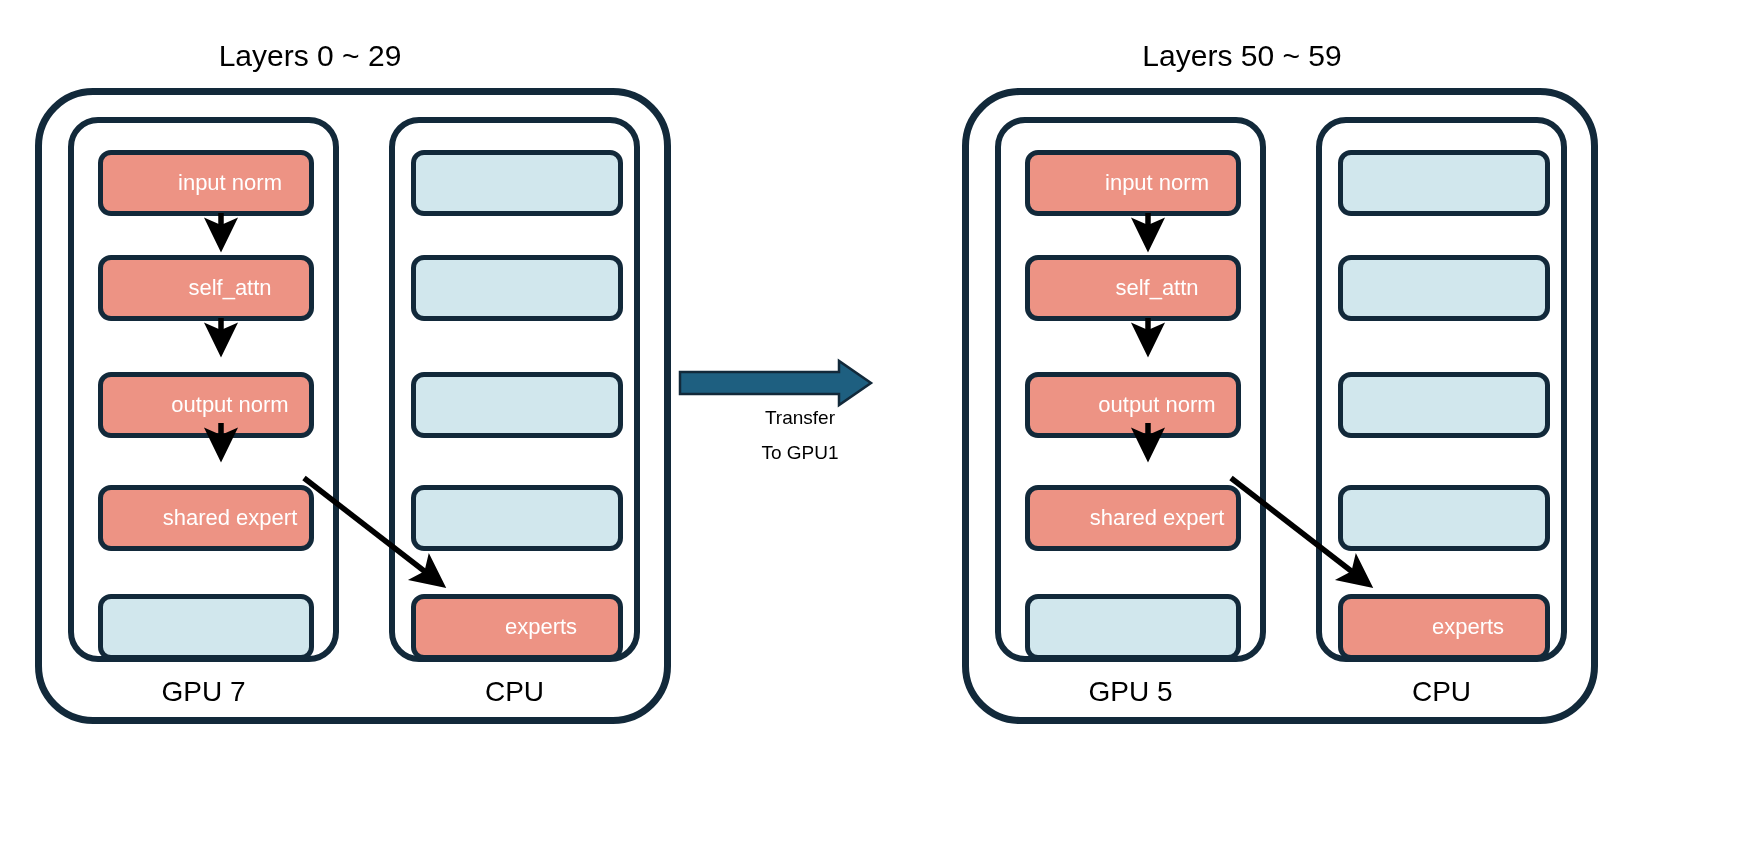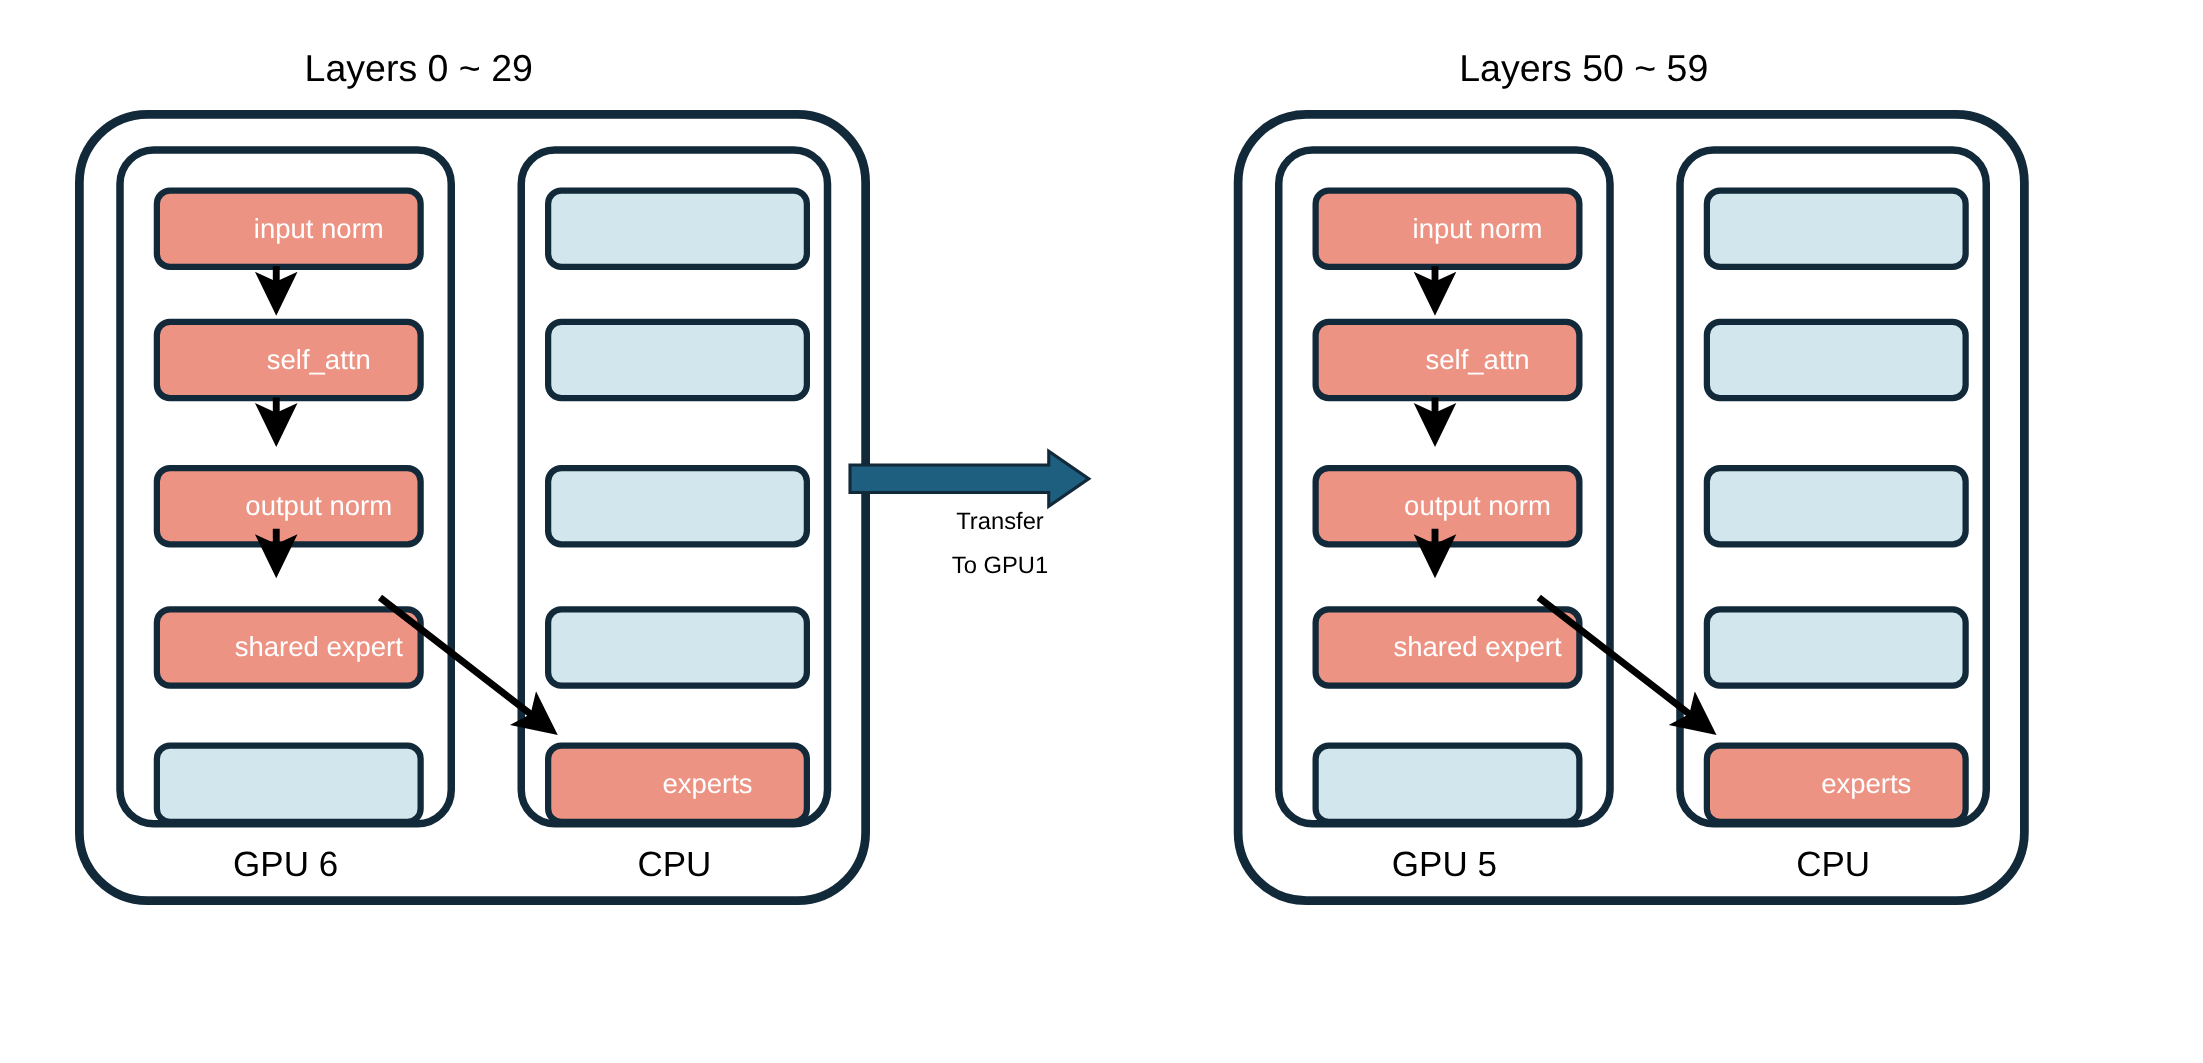--- a/index.html
+++ b/index.html
@@ -19,21 +19,20 @@
     width: 1762px;
     height: 850px;
     background: #ffffff;
   }
 
   
   .group {
     position: absolute;
     top: 0;
     height: 616px;
-    margin-left: 25px;
   }
   .group.left  { left: 0px;    width: 760px; }
   .group.right { left: 940px;  width: 760px; }
 
   .group-title {
     position: absolute;
     top: 36px;
     width: 640px;
     text-align: center;
     font-size: 30px;
@@ -163,21 +162,21 @@
       <div class="panel cpu">
         <div class="blockstack">
           <div class="block blue r0"></div>
           <div class="block blue r1"></div>
           <div class="block blue r2"></div>
           <div class="block blue r3"></div>
           <div class="block coral r4">experts</div>
         </div>
       </div>
 
-      <div class="panel-label gpu">GPU 6</div>
+      <div class="panel-label gpu">GPU 7</div>
       <div class="panel-label cpu">CPU</div>
     </div>
   </div>
 
   <div class="group right">
 
     <div class="group-title">Layers 50 ~ 59</div>
 
     <div class="device">
 

